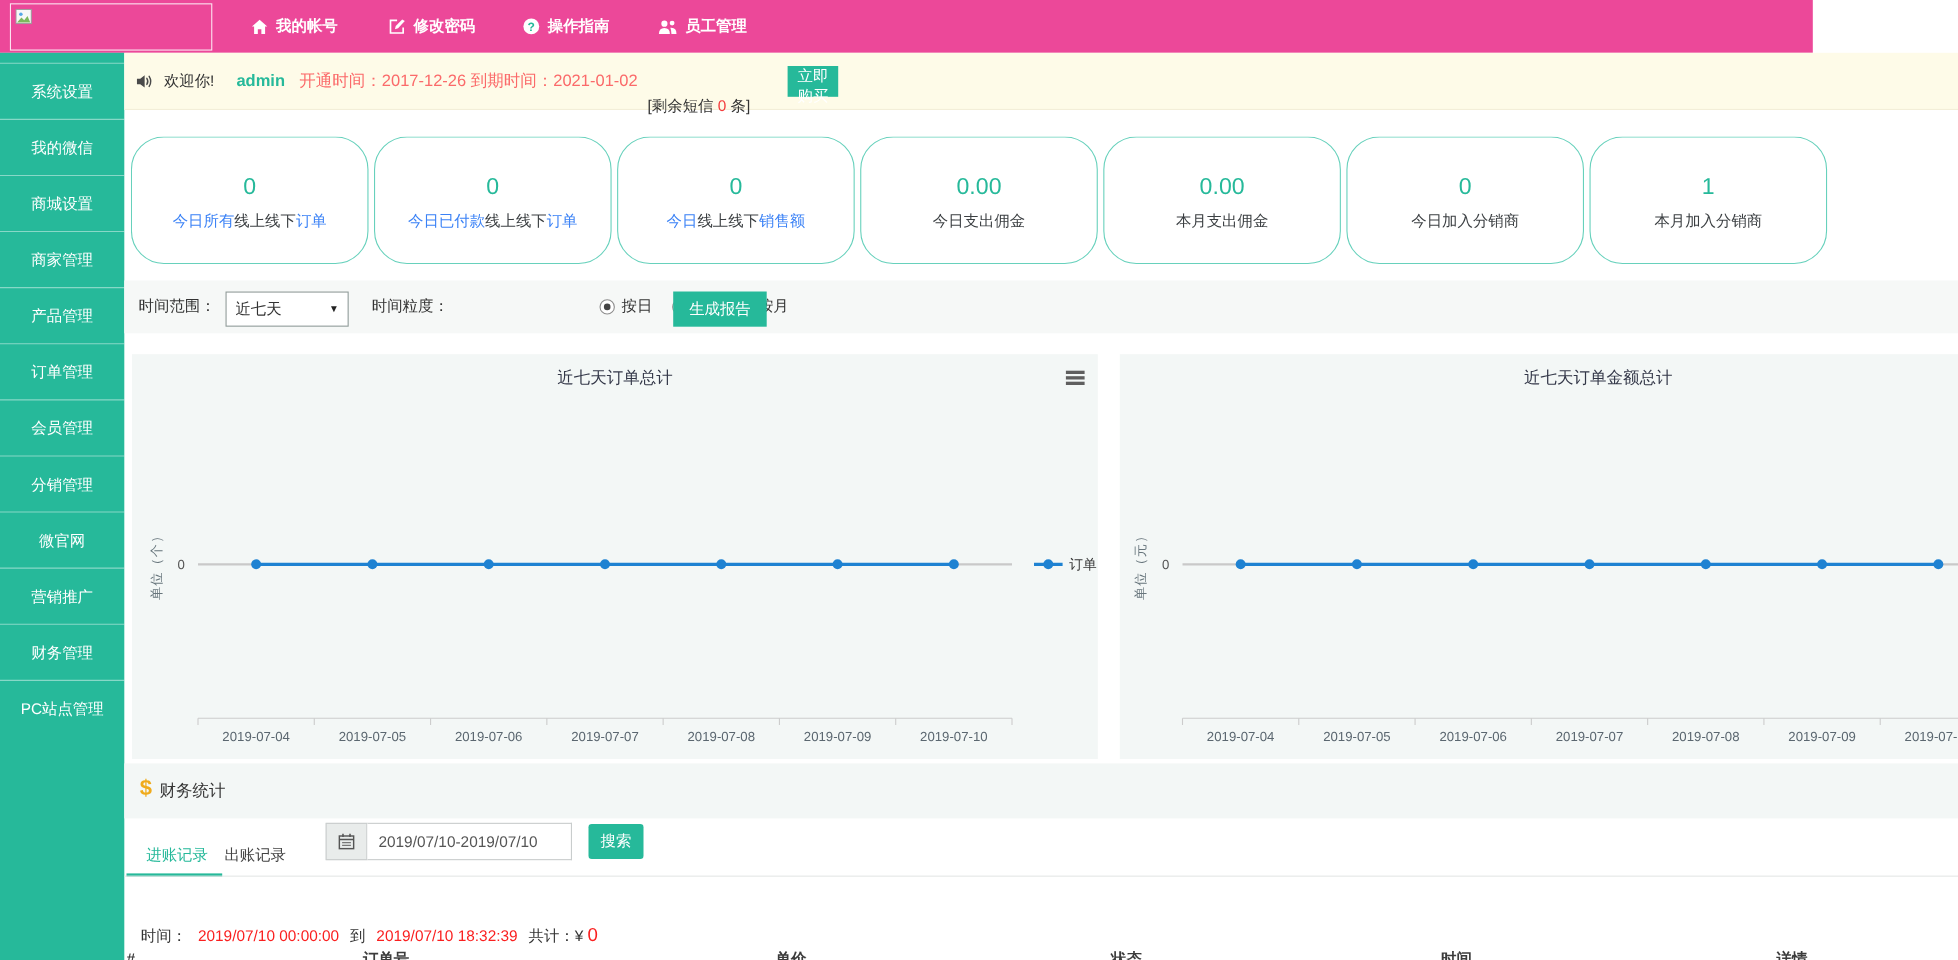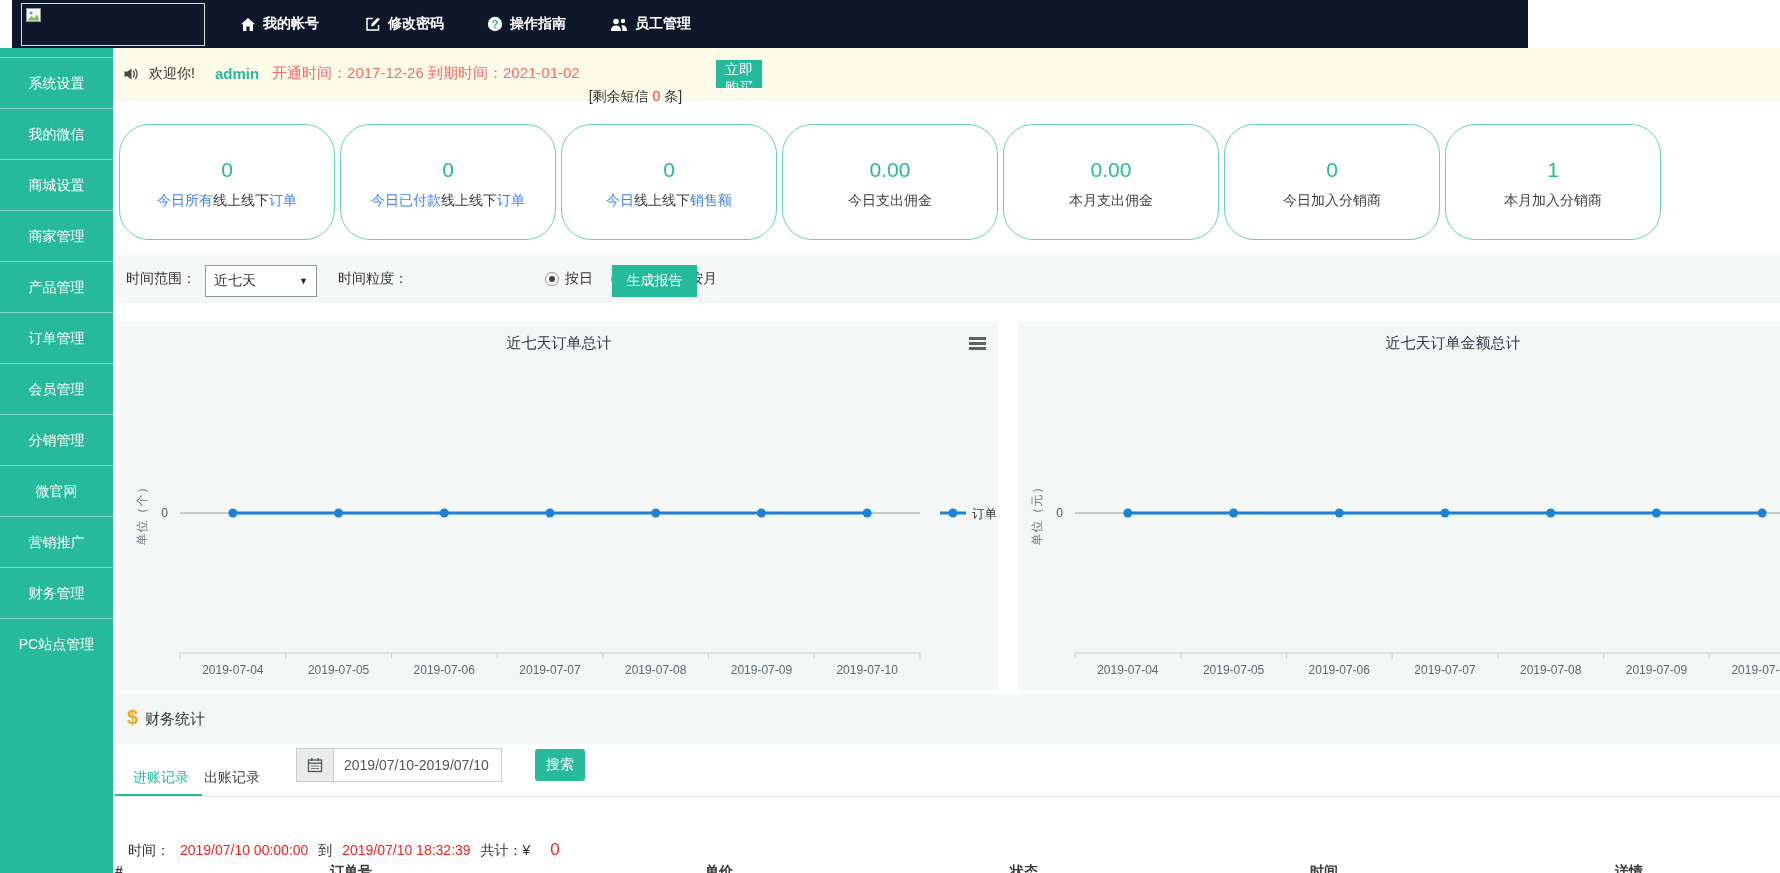--- a/index.html
+++ b/index.html
@@ -1,21 +1,21 @@
 <!DOCTYPE html>
 <html><head>
 <meta charset="utf-8">
 <style>
   html,body{margin:0;padding:0;}
   body{
     width:1780px;height:873px;position:relative;overflow:hidden;background:#fff;
     font-family:"Liberation Sans","DejaVu Sans",sans-serif;color:#333;
   }
   
-  .topbar{position:absolute;left:12px;top:0;width:1516px;height:48px;background:#0f172a;}
+  .topbar{position:absolute;left:0;top:0;width:1648px;height:48px;background:#ec4899;}
   .logo-box{position:absolute;left:9px;top:3px;width:182px;height:41px;border:1px solid rgba(255,255,255,.85);}
   .logo-box svg{position:absolute;left:4px;top:4px;}
   .nav-item{position:absolute;top:0;height:48px;display:flex;align-items:center;gap:7px;color:#fff;font-size:14px;font-weight:600;cursor:pointer;}
   
   .sidebar{position:absolute;left:0;top:48px;width:113px;height:825px;background:#26b99a;padding-top:9px;box-sizing:border-box;}
   .sidebar ul{list-style:none;margin:0;padding:0;}
   .sidebar li{height:50px;line-height:50px;text-align:center;color:#fff;font-size:14px;border-top:1px solid rgba(255,255,255,.45);cursor:pointer;}
   
   .welcome{position:absolute;left:113px;top:48px;width:1667px;height:52px;background:#fefbe8;border-bottom:1px solid #f3eed8;display:flex;align-items:center;box-sizing:border-box;}
   .welcome .spk{margin-left:10px;display:flex;}
@@ -50,21 +50,21 @@
   .fin-band{position:absolute;left:113px;top:694px;width:1667px;height:50px;background:#f3f7f6;}
   .fin-dollar{position:absolute;left:14px;top:12px;font-size:20px;font-weight:bold;color:#f0ab1c;}
   .fin-title{position:absolute;left:32px;top:16px;font-size:15px;color:#333;}
   .tab{position:absolute;top:760px;height:34px;line-height:34px;font-size:14px;cursor:pointer;}
   .tab.active{color:#26b99a;}
   .tab.idle{color:#444;}
   .tab-underline{position:absolute;left:115px;top:794px;width:87px;height:3px;background:#26b99a;}
   .tabs-divider{position:absolute;left:113px;top:796px;width:1667px;height:1px;background:#e4e7e6;}
   .date-group{position:absolute;left:296px;top:748px;display:flex;}
   .date-addon{width:38px;height:34px;background:#e9eceb;border:1px solid #c9cdcd;box-sizing:border-box;display:flex;align-items:center;justify-content:center;cursor:pointer;}
-  .date-input{width:168px;height:34px;border:1px solid #c9cdcd;border-left:none;box-sizing:border-box;background:#fff;font-size:14px;color:#555;padding:0 10px;font-family:inherit;}
+  .date-input{width:186px;height:34px;border:1px solid #c9cdcd;border-left:none;box-sizing:border-box;background:#fff;font-size:14px;color:#555;padding:0 10px;font-family:inherit;}
   .search-btn{position:absolute;left:535px;top:749px;width:50px;height:32px;background:#26b99a;color:#fff;border:none;border-radius:3px;font-size:14px;cursor:pointer;font-family:inherit;}
   .time-row{position:absolute;left:128px;top:840px;font-size:14px;color:#333;}
   .time-row .red{color:#fa1f1f;}
   .time-row .big{font-size:17px;}
   .time-row span{margin-right:6px;}
   
   .thead{position:absolute;left:0;top:863px;width:1780px;height:10px;overflow:hidden;}
   .thead span{position:absolute;top:0;font-size:14px;font-weight:bold;color:#3c3c3c;}
 </style>
 </head>
@@ -224,21 +224,21 @@
   </span>
   <input class="date-input" type="text" value="2019/07/10-2019/07/10" style="">
 </div>
 <button class="search-btn">搜索</button>
 
 <div class="time-row">
   <span>时间：</span>
   <span class="red">2019/07/10 00:00:00</span>
   <span>到</span>
   <span class="red">2019/07/10 18:32:39</span>
-  <span style="margin-right:16px;">共计：¥</span>
+  <span style="margin-right:0;">共计：¥</span>
   <span class="red big">0</span>
 </div>
 
 <div class="thead" id="thead">
     <span style="left: 115px;">#</span>
     <span style="left: 330px;">订单号</span>
     <span style="left: 705px;">单价</span>
     <span style="left: 1010px;">状态</span>
     <span style="left: 1310px;">时间</span>
     <span style="left: 1615px;">详情</span>

